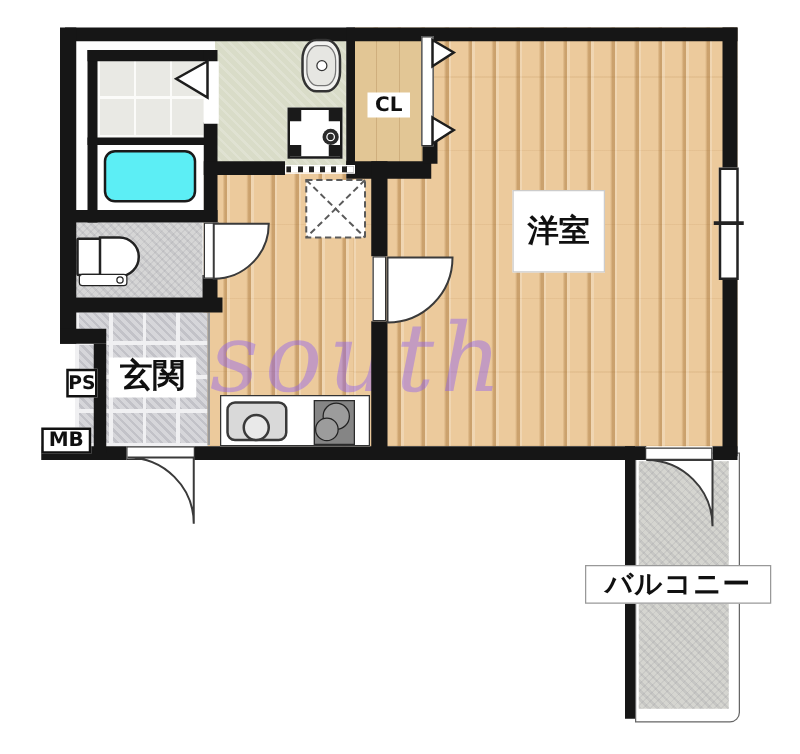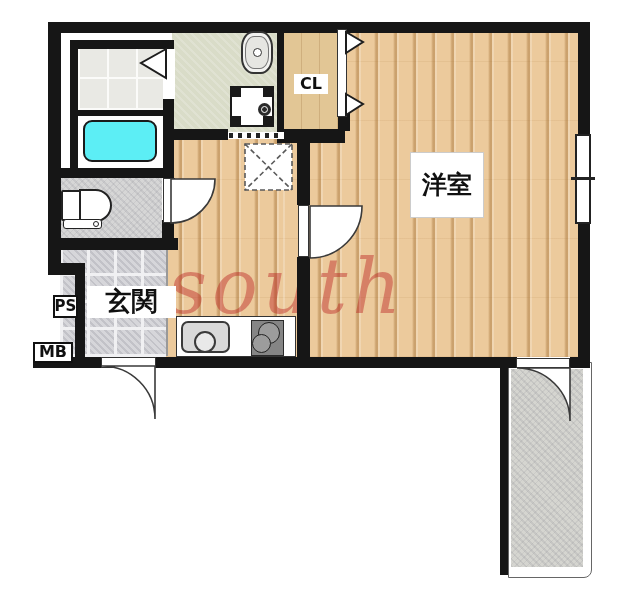--- a/index.html
+++ b/index.html
@@ -35,21 +35,21 @@
   
   .fix{z-index:4;}
   .leaf{background:#fff;border:1.5px solid #333;z-index:4;}
   .lab{z-index:5;background:#fff;color:#101010;font-weight:bold;display:flex;
        align-items:center;justify-content:center;line-height:1.15;text-align:center;}
   svg{overflow:visible;}
   .arc path{fill:#fff;stroke:#3a3a3a;stroke-width:1.6;}
   .tri polygon{fill:#fff;stroke:#1d1d1d;stroke-width:2;}
   .xsq line, .xsq rect{stroke:#5a5a5a;stroke-width:1.6;fill:#fff;}
   .watermark{z-index:2;font-family:"DejaVu Serif","Liberation Serif",serif;
-       font-style:italic;color:#b91c1c;opacity:0.42;letter-spacing:5px;}
+       font-style:italic;color:#8b5cf6;opacity:0.42;letter-spacing:5px;}
 </style>
 </head>
 <body>
 
 <div id="plan">
 
   <div class="wood" style="left:163px;top:128px;width:147px;height:229px;"></div>
   <div class="wood" style="left:283px;top:22px;width:307px;height:335px;"></div>
   <div class="cl-floor" style="left:283px;top:30px;width:62px;height:101px;"></div>
   <div class="washroom" style="left:172px;top:30px;width:105px;height:104px;"></div>
@@ -158,18 +158,19 @@
   <div class="fix" style="left:176px;top:316px;width:120px;height:41px;background:#fff;border:1.5px solid #333;"></div>
   <div class="fix" style="left:181px;top:321px;width:49px;height:32px;background:#d9d9d9;border:2px solid #3a3a3a;border-radius:7px;"></div>
   <div class="fix" style="left:194px;top:331px;width:22px;height:22px;background:#e9e9e9;border:2px solid #3a3a3a;border-radius:50%;"></div>
   <div class="fix" style="left:251px;top:320px;width:33px;height:36px;background:#858585;border:1.5px solid #2a2a2a;"></div>
   <div class="fix" style="left:258px;top:322px;width:22px;height:22px;background:#9c9c9c;border:1.6px solid #222;border-radius:50%;"></div>
   <div class="fix" style="left:252px;top:334px;width:19px;height:19px;background:#9c9c9c;border:1.6px solid #222;border-radius:50%;"></div>
 
   <div class="lab" style="left:410px;top:152px;width:74px;height:66px;border:1px solid #ccc;font-size:25px;flex-direction:column;">
     <span>洋室</span>
   </div>
-  <div class="lab" style="left:87px;top:286px;width:89px;height:32px;font-size:26px;">玄関</div>
+  <div class="lab" style="left:87px;top:286px;width:70px;height:32px;font-size:26px;">玄関</div>
   <div class="lab" style="left:294px;top:74px;width:34px;height:20px;font-size:16px;">CL</div>
+  <div class="lab" style="left:468px;top:452px;width:149px;height:31px;border:1px solid #999;font-size:22px;letter-spacing:1px;">バルコニー</div>
   <div class="lab" style="left:53px;top:295px;width:25px;height:23px;border:2px solid #111;font-size:15px;">PS</div>
   <div class="lab" style="left:33px;top:342px;width:40px;height:21px;border:2px solid #111;font-size:16px;">MB</div>
 
 </div>
 
 </body></html>

